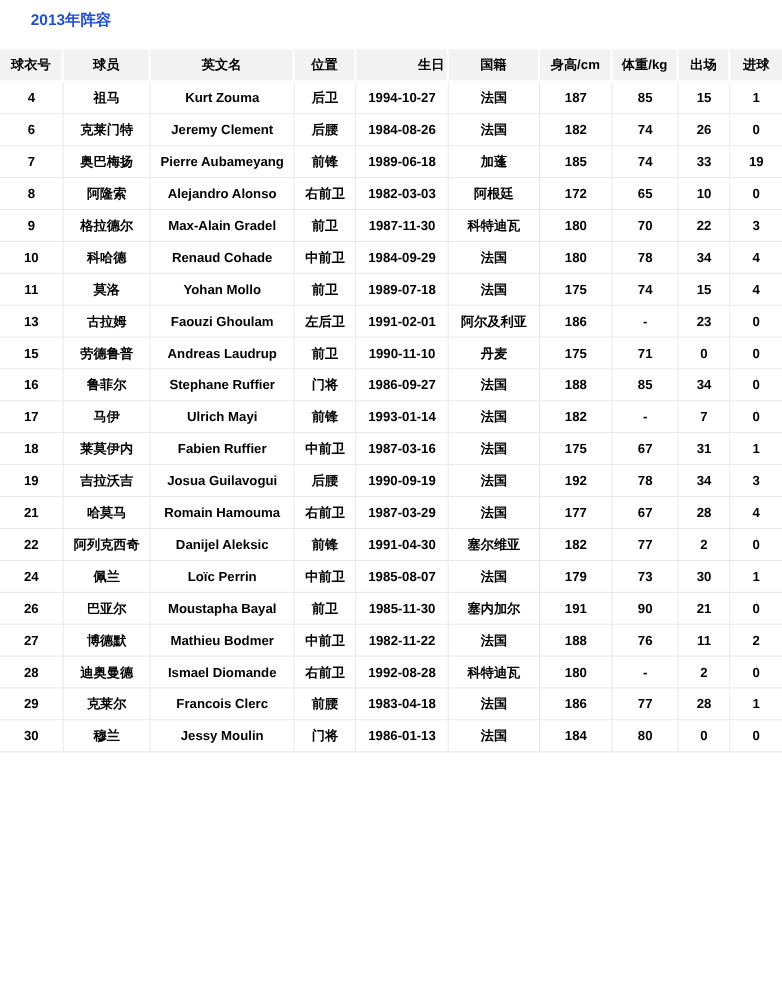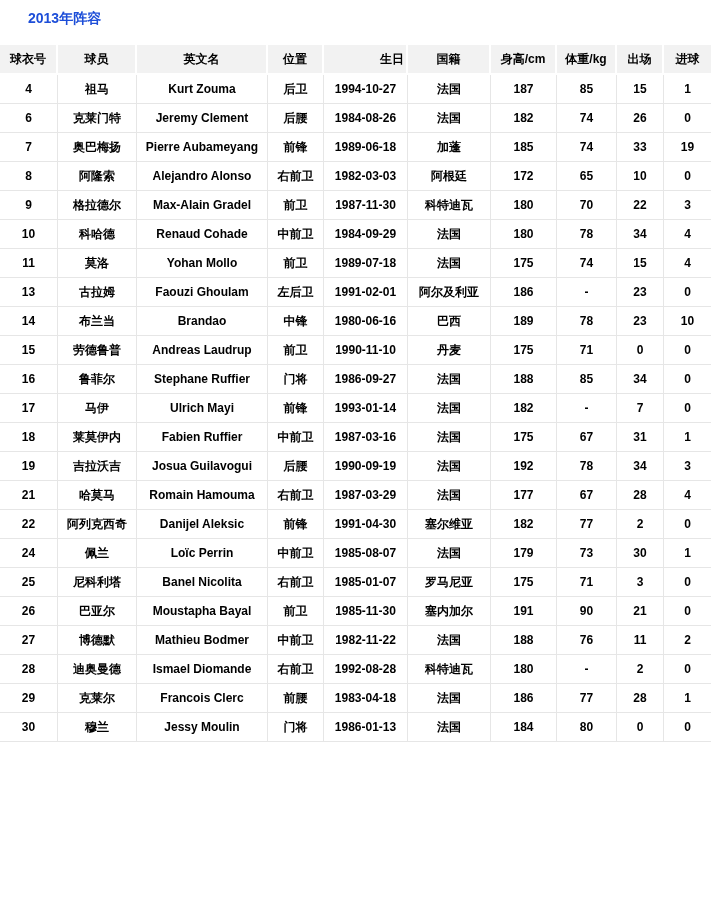--- a/index.html
+++ b/index.html
@@ -176,32 +176,20 @@
         <td>Faouzi Ghoulam</td>
         <td>左后卫</td>
         <td>1991-02-01</td>
         <td>阿尔及利亚</td>
         <td>186</td>
         <td>-</td>
         <td>23</td>
         <td>0</td>
       </tr>
       <tr>
-        <td>14</td>
-        <td>布兰当</td>
-        <td>Brandao</td>
-        <td>中锋</td>
-        <td>1980-06-16</td>
-        <td>巴西</td>
-        <td>189</td>
-        <td>78</td>
-        <td>23</td>
-        <td>10</td>
-      </tr>
-      <tr>
         <td>15</td>
         <td>劳德鲁普</td>
         <td>Andreas Laudrup</td>
         <td>前卫</td>
         <td>1990-11-10</td>
         <td>丹麦</td>
         <td>175</td>
         <td>71</td>
         <td>0</td>
         <td>0</td>
@@ -284,32 +272,20 @@
         <td>Loïc Perrin</td>
         <td>中前卫</td>
         <td>1985-08-07</td>
         <td>法国</td>
         <td>179</td>
         <td>73</td>
         <td>30</td>
         <td>1</td>
       </tr>
       <tr>
-        <td>25</td>
-        <td>尼科利塔</td>
-        <td>Banel Nicolita</td>
-        <td>右前卫</td>
-        <td>1985-01-07</td>
-        <td>罗马尼亚</td>
-        <td>175</td>
-        <td>71</td>
-        <td>3</td>
-        <td>0</td>
-      </tr>
-      <tr>
         <td>26</td>
         <td>巴亚尔</td>
         <td>Moustapha Bayal</td>
         <td>前卫</td>
         <td>1985-11-30</td>
         <td>塞内加尔</td>
         <td>191</td>
         <td>90</td>
         <td>21</td>
         <td>0</td>

